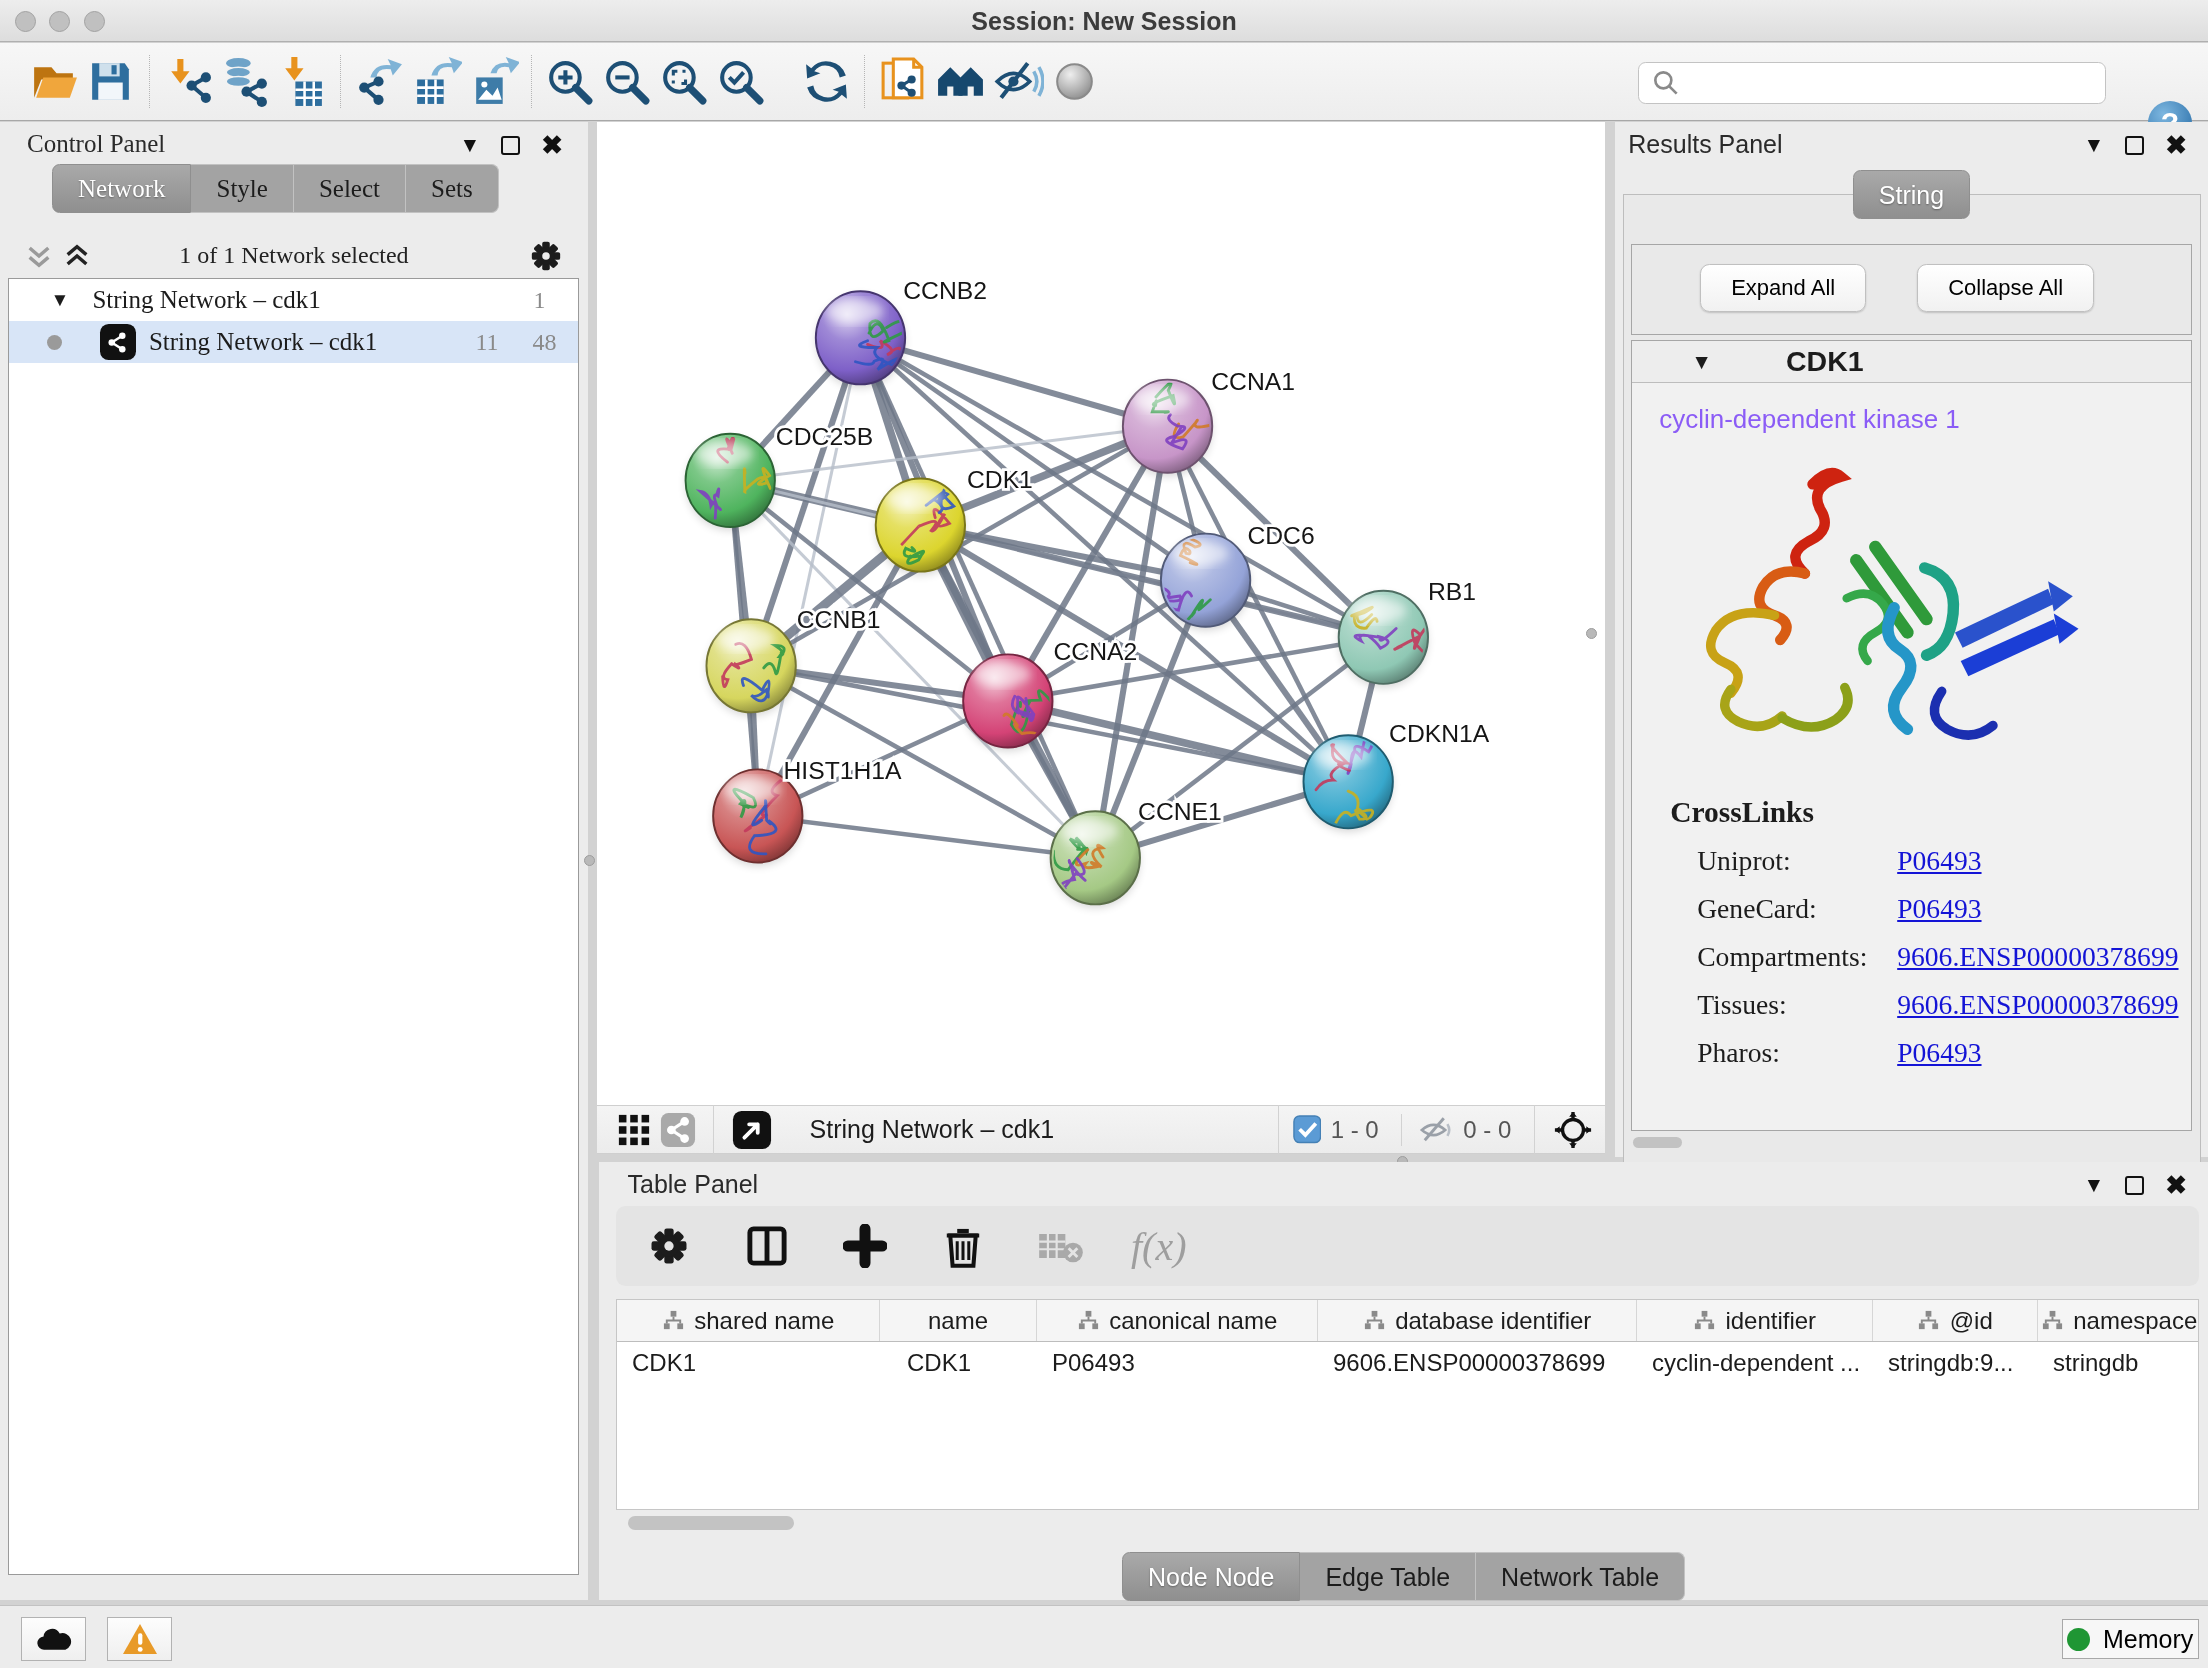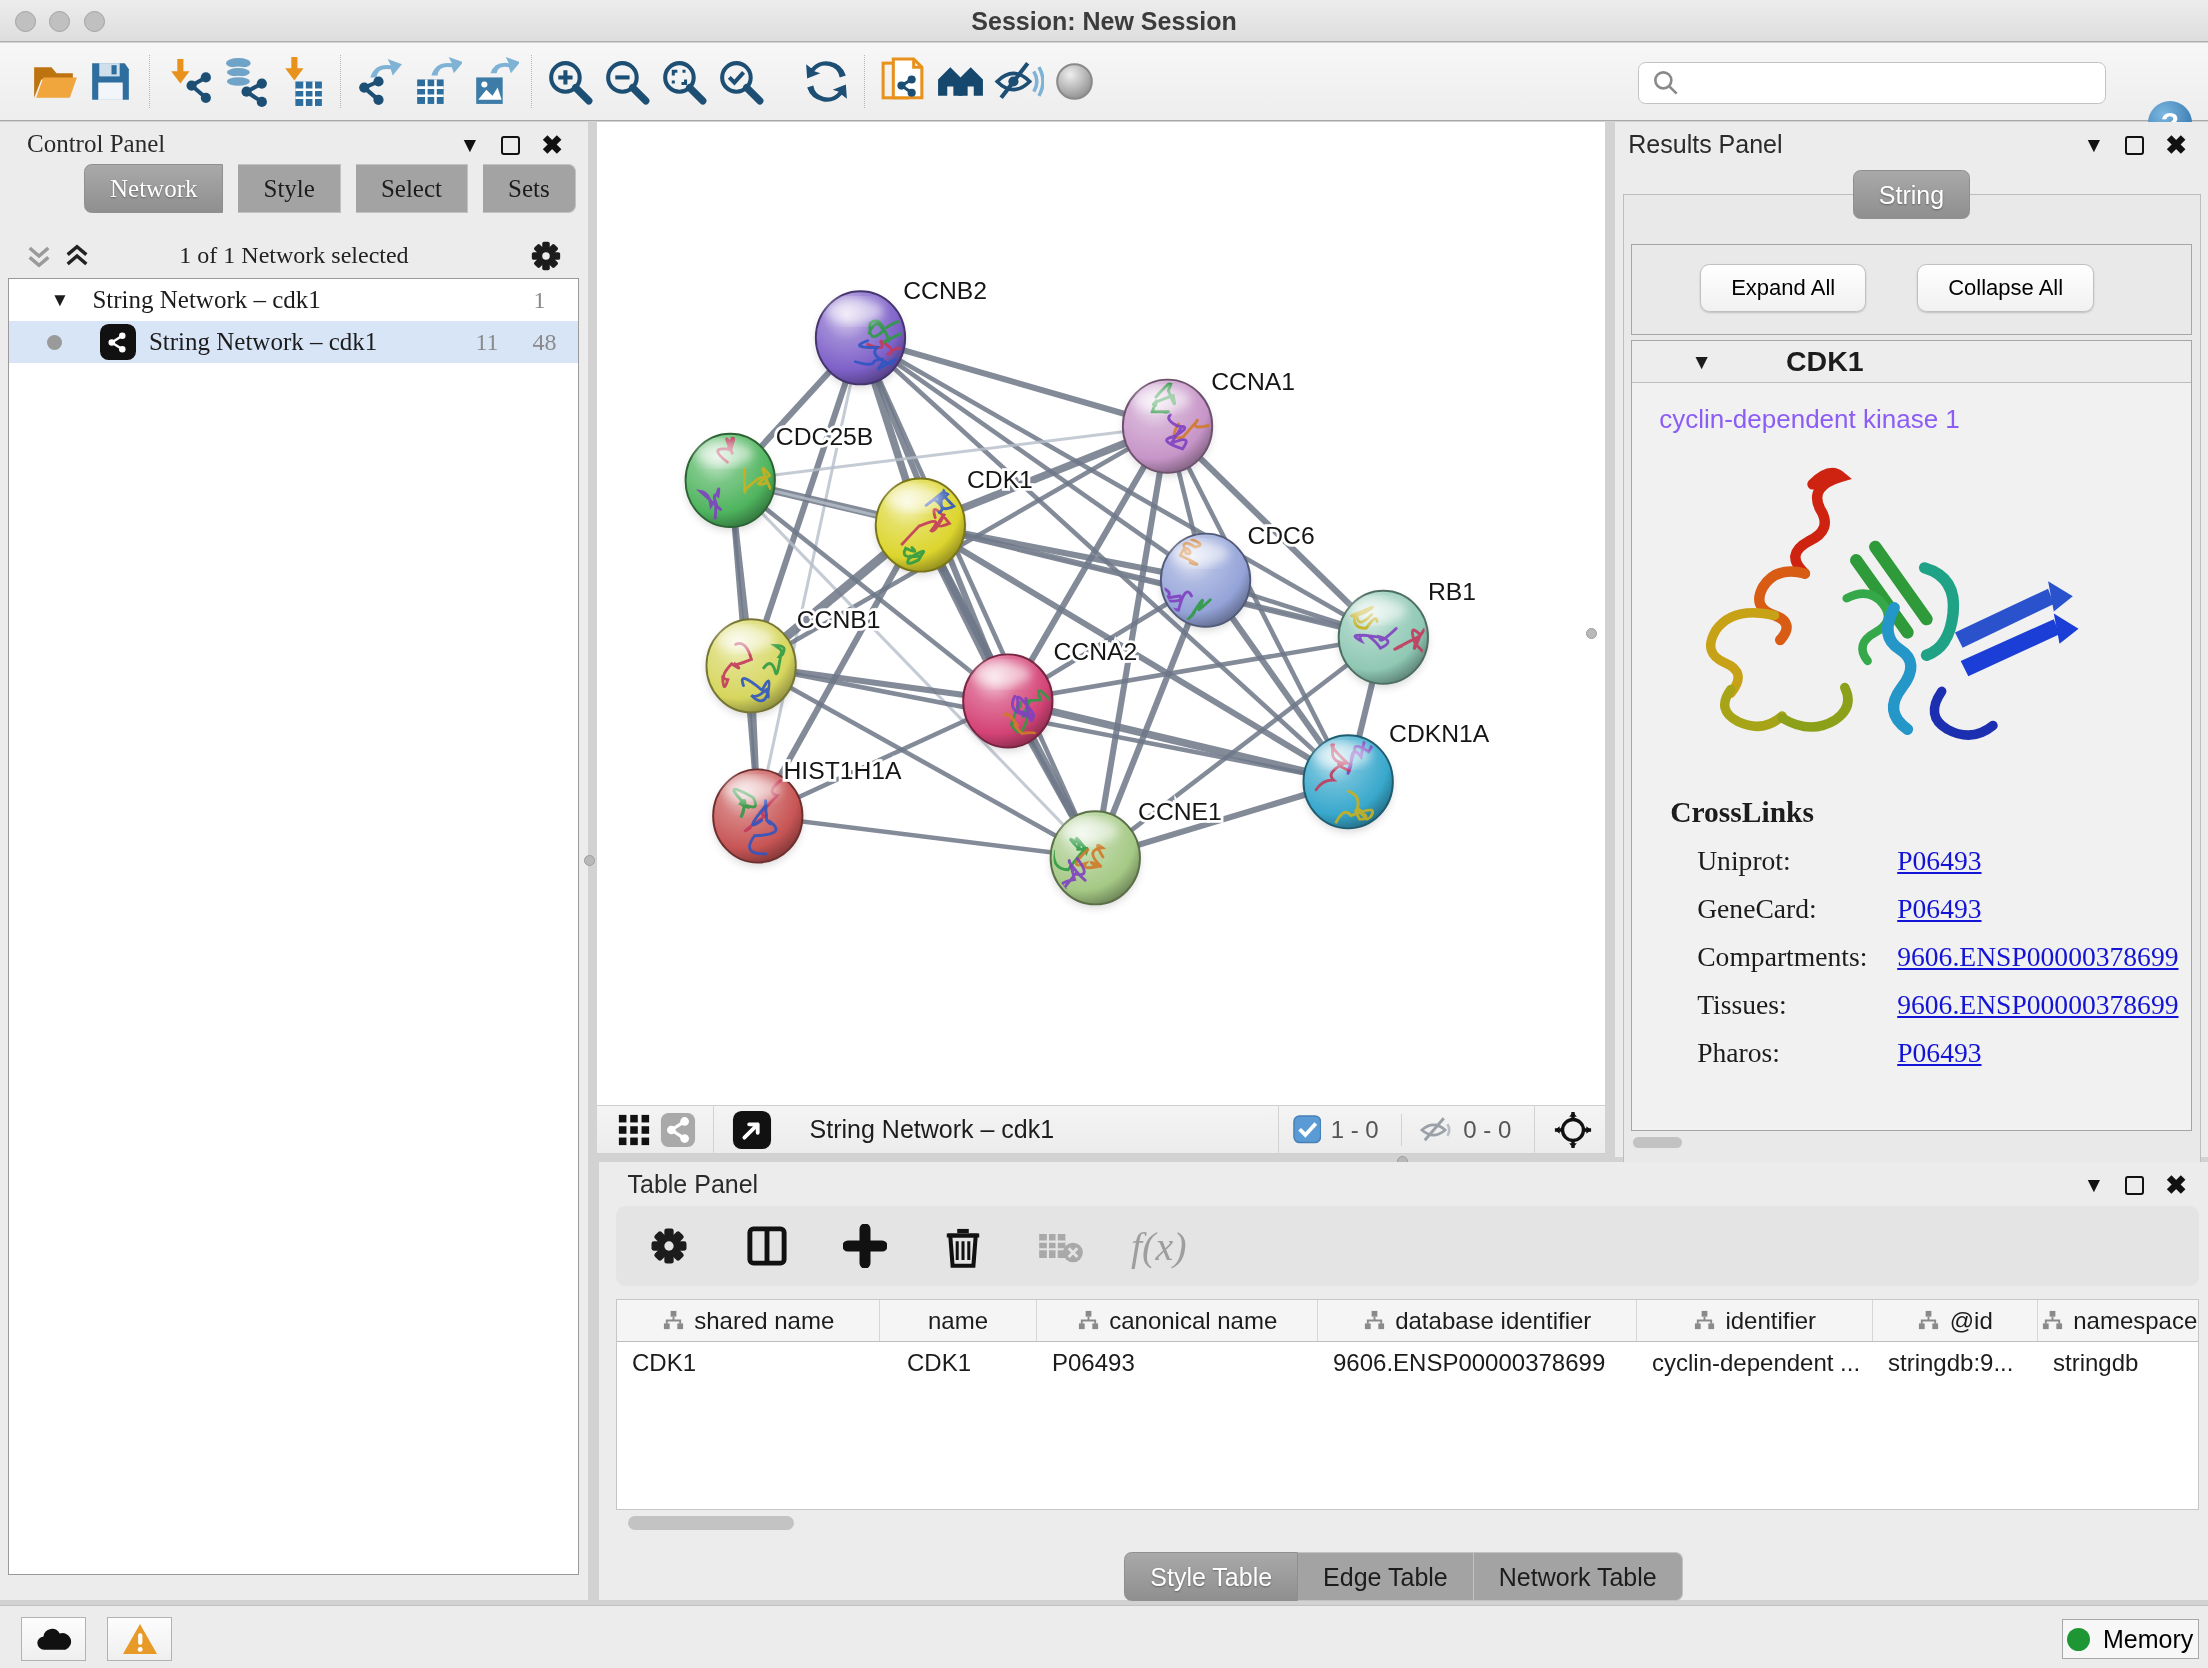--- a/index.html
+++ b/index.html
@@ -40,21 +40,21 @@
   .seg { display:flex; }
   .seg .tab { font-size:25px; padding:0 25px; height:49px; line-height:48px; background:#a3a3a3;
     border:1px solid #c2c2c2; border-left:none; color:#1c1c1c; cursor:pointer; }
   .seg .tab:first-child { border-left:1px solid #c2c2c2; border-radius:7.6px 0 0 7.6px; }
   .seg .tab:last-child { border-radius:0 7.6px 7.6px 0; }
   .seg .tab.active { background:linear-gradient(#a9a9a9,#8f8f8f); color:#fff;
     text-shadow:0 1px 1.9px rgba(0,0,0,.35); border-color:#8f8f8f; }
 
   
   .control-panel { position:absolute; left:0; top:122px; width:588px; height:1478px; background:#ececec;font-family:Liberation Serif, serif; }
-  .cp-tabs { position:absolute; left:84px; top:42px;gap:15px; }
+  .cp-tabs { position:absolute; left:52px; top:42px; }
   .cp-subrow { position:absolute; left:0; top:114px; width:588px; height:38px; }
   .cp-count { position:absolute; left:0; right:0; text-align:center; font-size:24px; color:#222; line-height:38px; }
   .cp-listbox { position:absolute; left:7.6px; top:156px; width:571px; height:1297px; background:#fff; border:1.9px solid #9a9a9a; }
   .tree-row { position:relative; width:100%; height:42px; display:flex; align-items:center; font-size:25px; }
   .tree-row.selected { background:#d8e5f7; }
   .tree-count { color:#8a8a8a; font-size:24px; }
   .share-badge { width:36px; height:36px; background:#111; border-radius:8.6px; display:flex;
     align-items:center; justify-content:center; }
   .bullet { width:15px; height:15px; border-radius:50%; background:#9a9a9a; }
 
@@ -870,21 +870,21 @@
         <div class="tp-dcell" style="width:281px">P06493</div>
         <div class="tp-dcell" style="width:319px">9606.ENSP00000378699</div>
         <div class="tp-dcell" style="width:236px">cyclin-dependent ...</div>
         <div class="tp-dcell" style="width:165px">stringdb:9...</div>
         <div class="tp-dcell" style="width:162px">stringdb</div>
       </div>
     </div>
     <div class="tp-scrollthumb"></div>
     <div class="tp-tabs">
       <div class="seg">
-        <div class="tab active">Style Table</div>
+        <div class="tab active">Node Node</div>
         <div class="tab">Edge Table</div>
         <div class="tab">Network Table</div>
       </div>
     </div>
   </div>
 
   <div class="statusbar">
     <button class="sb-btn" style="left:21px">
       <svg width="38" height="28.5" viewBox="0 0 40 30">
         <path d="M10 26 a7 7 0 0 1 -1 -14 a9 9 0 0 1 17 -3 a7 7 0 0 1 6 17 Z" fill="#111"></path>

